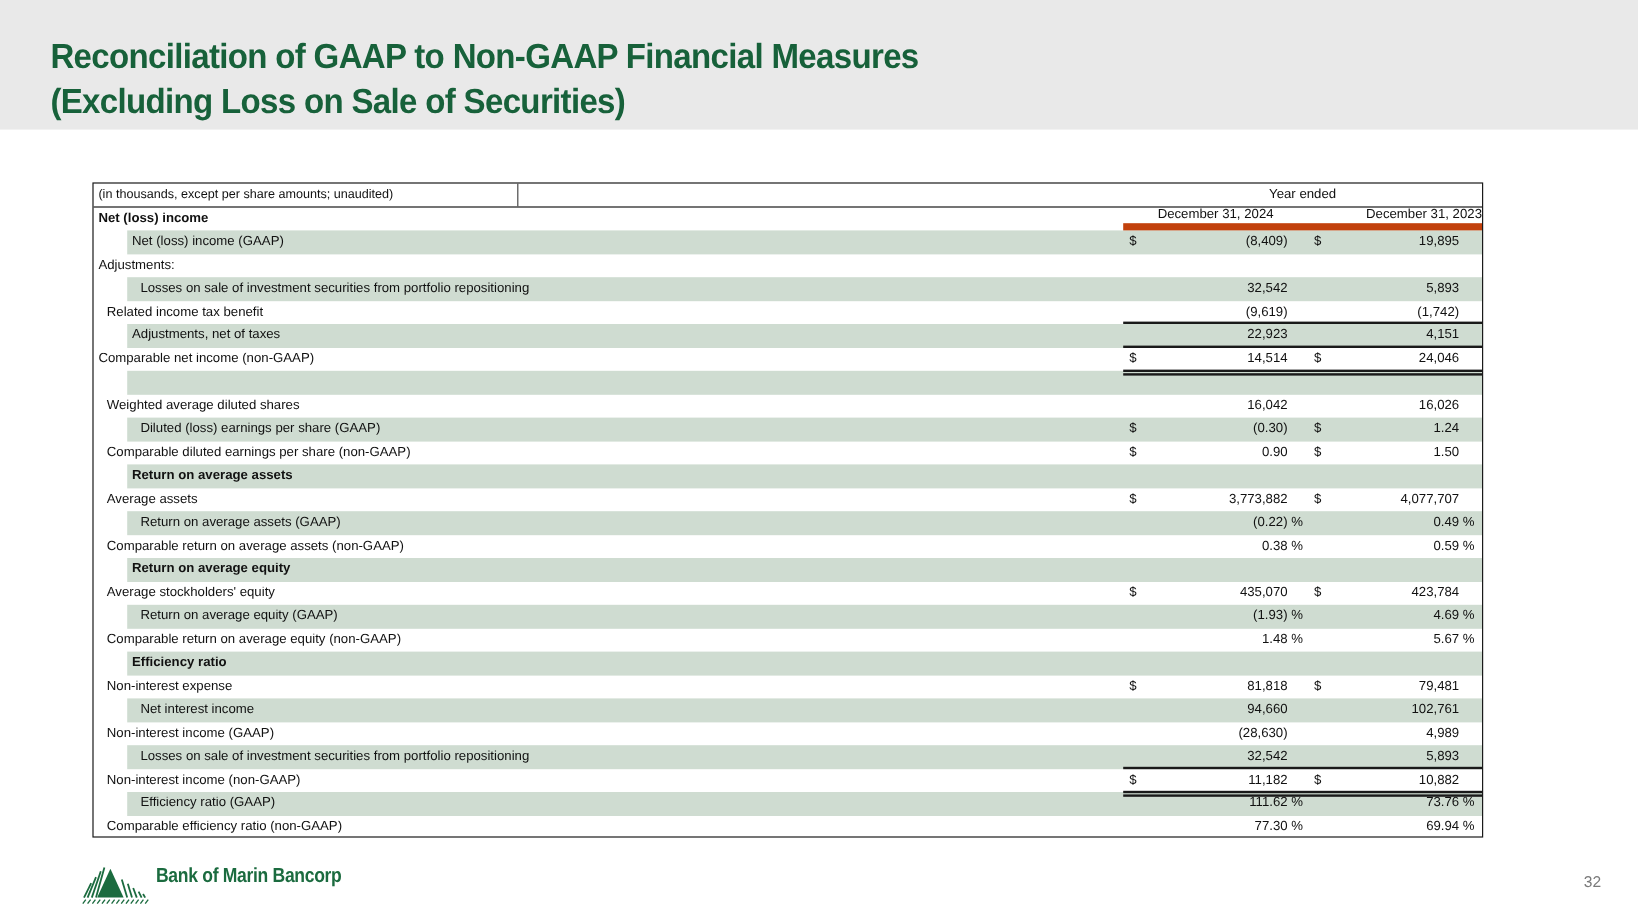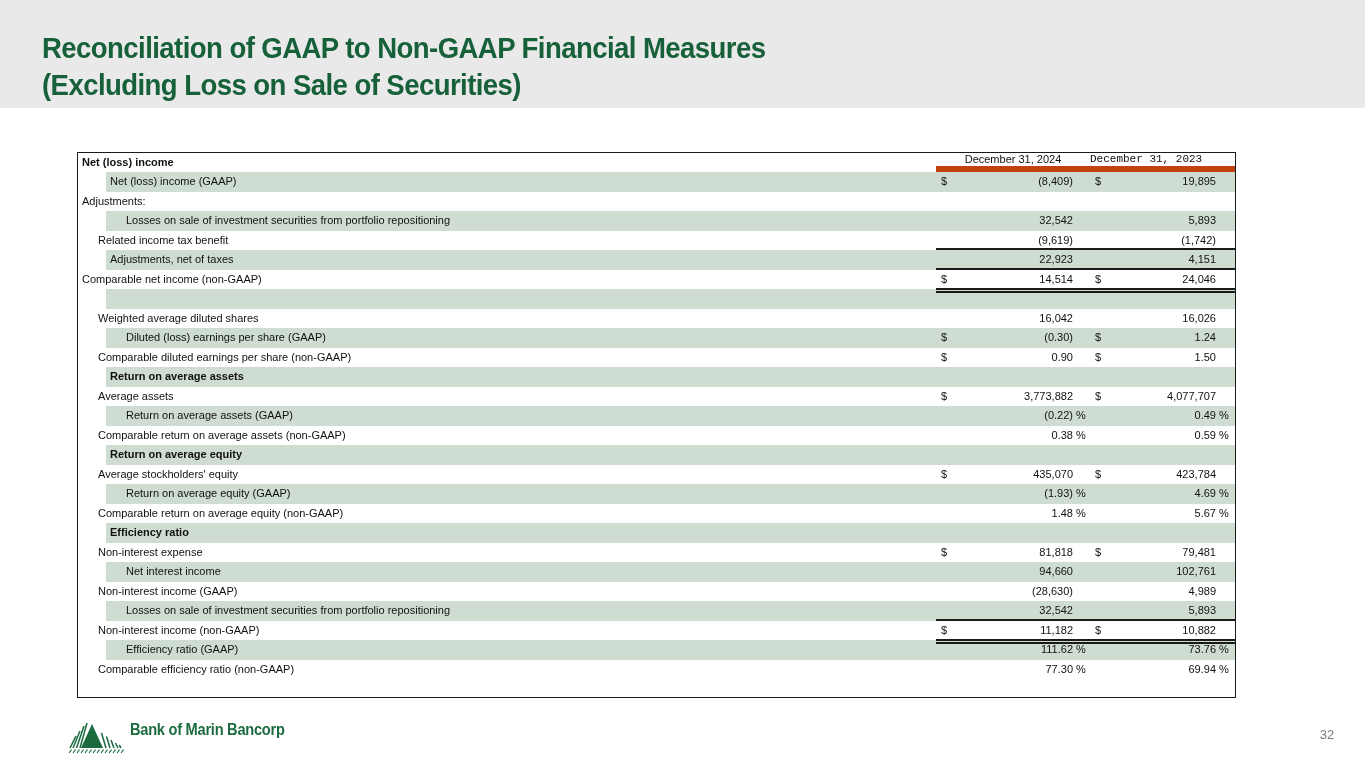--- a/index.html
+++ b/index.html
@@ -28,30 +28,30 @@
   .note-cell{
     width:354px;height:100%;display:flex;align-items:center;
     padding-left:4px;box-sizing:border-box;border-right:1px solid #4a4a4a;
     font-size:10.5px;white-space:nowrap;
   }
   .hspacer{flex:1;}
   .lbl{
     width:858px;padding-left:4px;box-sizing:border-box;
     white-space:nowrap;overflow:hidden;
   }
-  .lbl.ind{padding-left:20px;}
+  .lbl.ind{padding-left:11px;}
   .lbl.bold{font-weight:bold;}
   .vals{
     width:299px;height:100%;display:flex;align-items:center;
     position:relative;box-sizing:border-box;
   }
   .hrow2 .vals{border-bottom:6px solid #c2410c;}
   .year-ended{width:299px;text-align:center;}
   .dh1{width:154px;text-align:center;}
-  .dh2{width:145px;text-align:left;font-family:Liberation Mono, monospace;}
+  .dh2{width:145px;text-align:right;}
   .sym{width:22px;padding-left:5px;box-sizing:border-box;}
   .val1{width:115px;text-align:right;}
   .pct1{width:17px;padding-left:3px;box-sizing:border-box;}
   .sym2{width:22px;padding-left:5px;box-sizing:border-box;}
   .val2{width:104px;text-align:right;}
   .pct2{width:19px;padding-left:3px;box-sizing:border-box;}
   .rule-single .vals::after{
     content:"";position:absolute;left:0;right:0;bottom:0;
     border-bottom:2px solid #1a1a1a;z-index:3;
   }
@@ -76,20 +76,25 @@
 </head>
 <body>
 
 <div class="band"></div>
 <div class="title">
   <div>Reconciliation of GAAP to Non-GAAP Financial Measures</div>
   <div>(Excluding Loss on Sale of Securities)</div>
 </div>
 
 <div class="fin-table">
+  <div class="trow hrow1">
+    <div class="note-cell">(in thousands, except per share amounts; unaudited)</div>
+    <div class="hspacer"></div>
+    <div class="year-ended">Year ended</div>
+  </div>
   <div class="trow hrow2">
     <div class="lbl bold">Net (loss) income</div>
     <div class="vals">
       <div class="dh1">December 31, 2024</div>
       <div class="dh2">December 31, 2023</div>
     </div>
   </div>
   <div id="rows">
       <div class="trow shaded">
         <div class="lbl">Net (loss) income (GAAP)</div>

